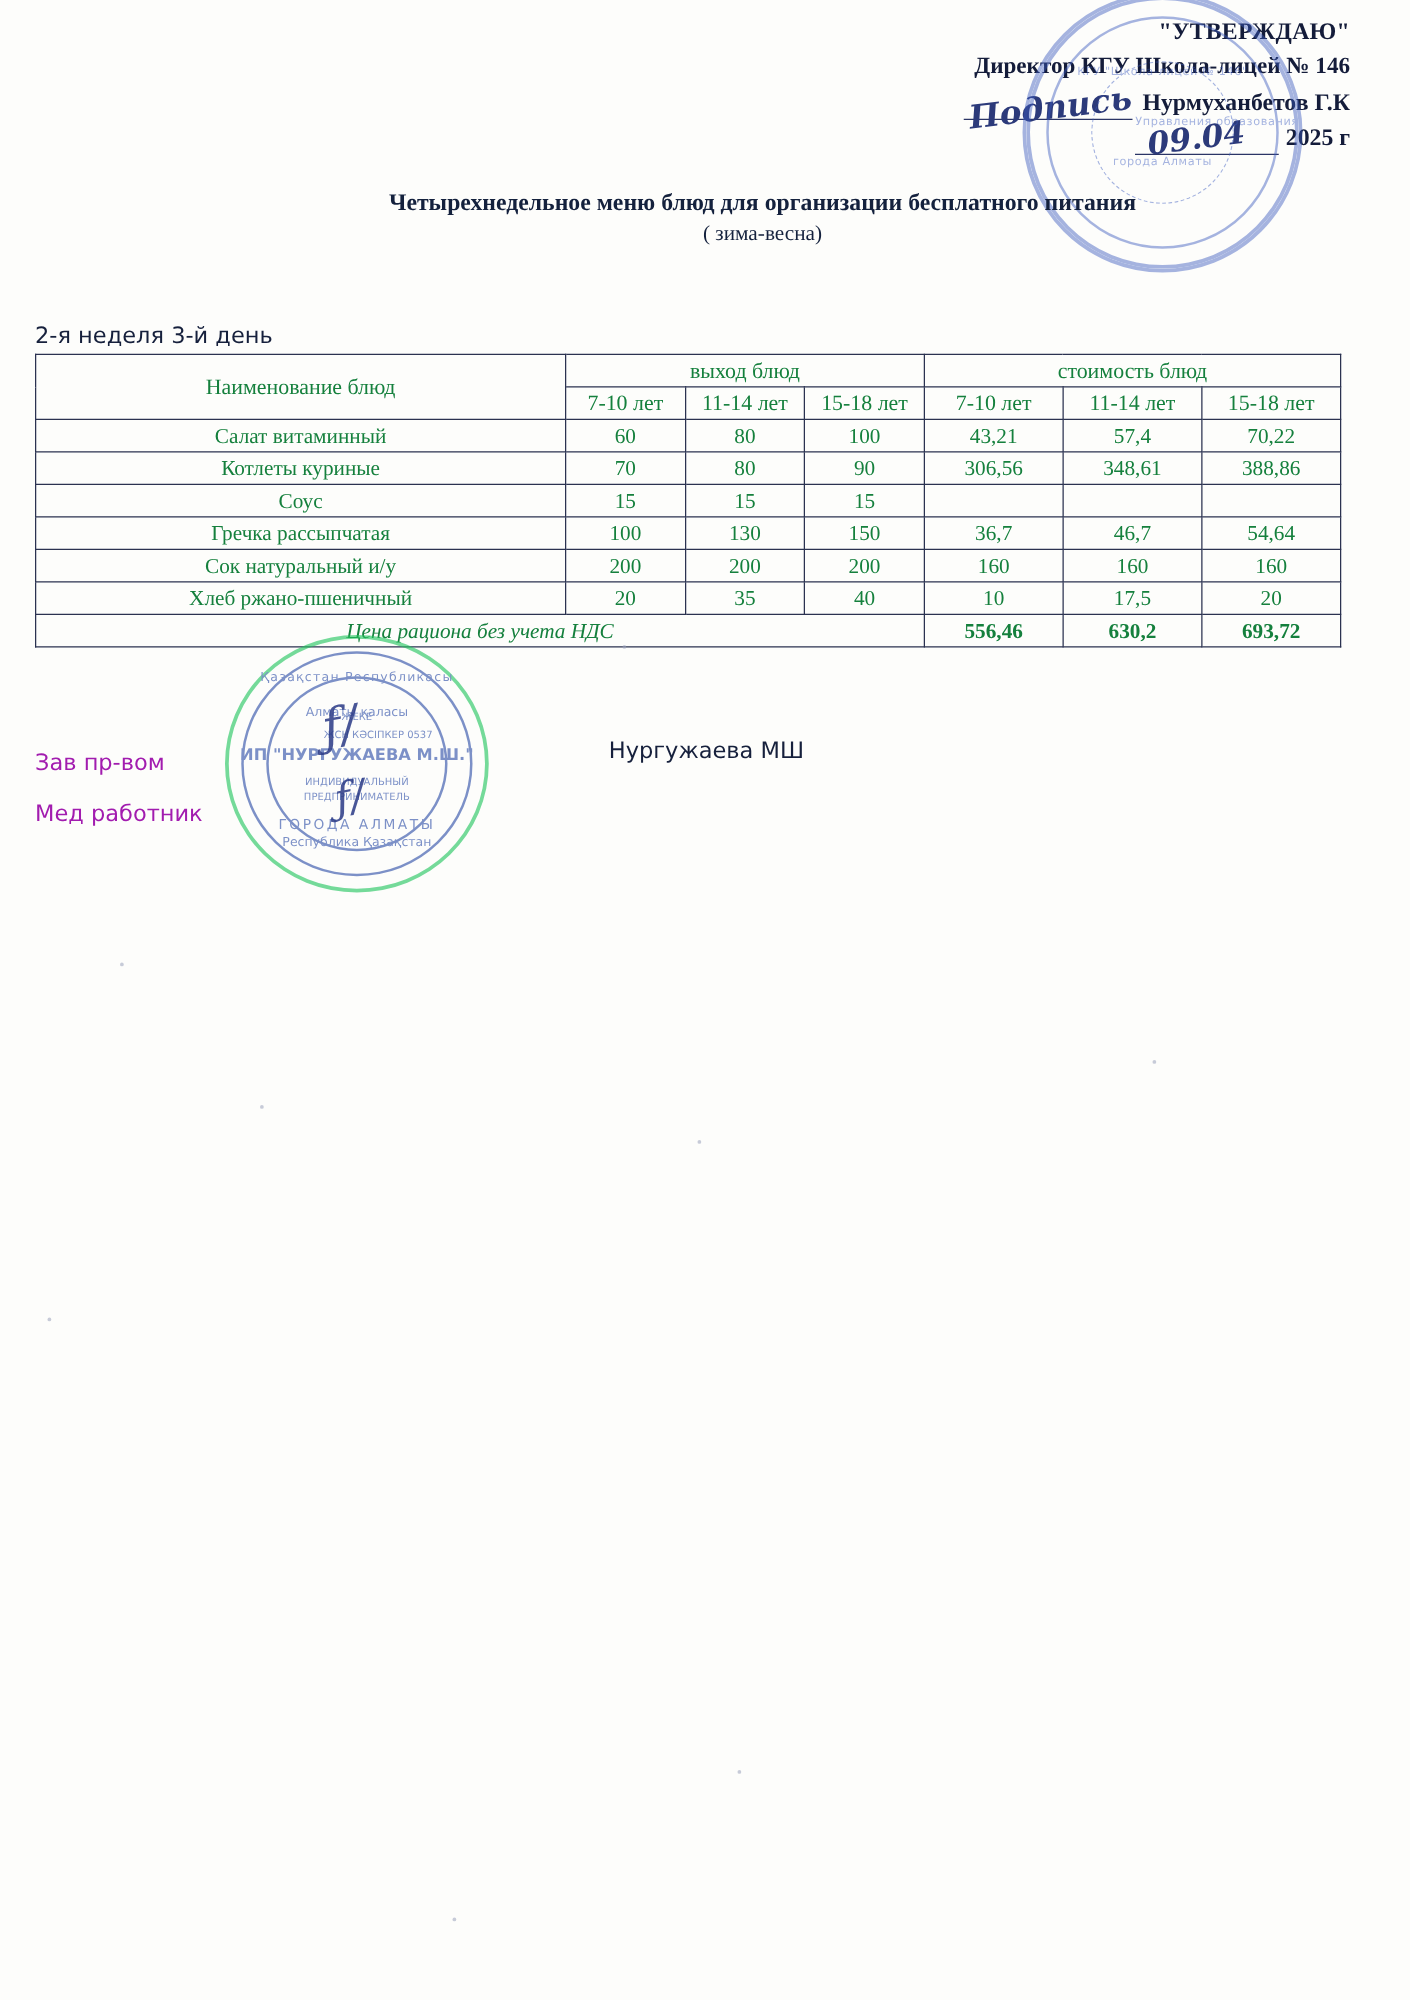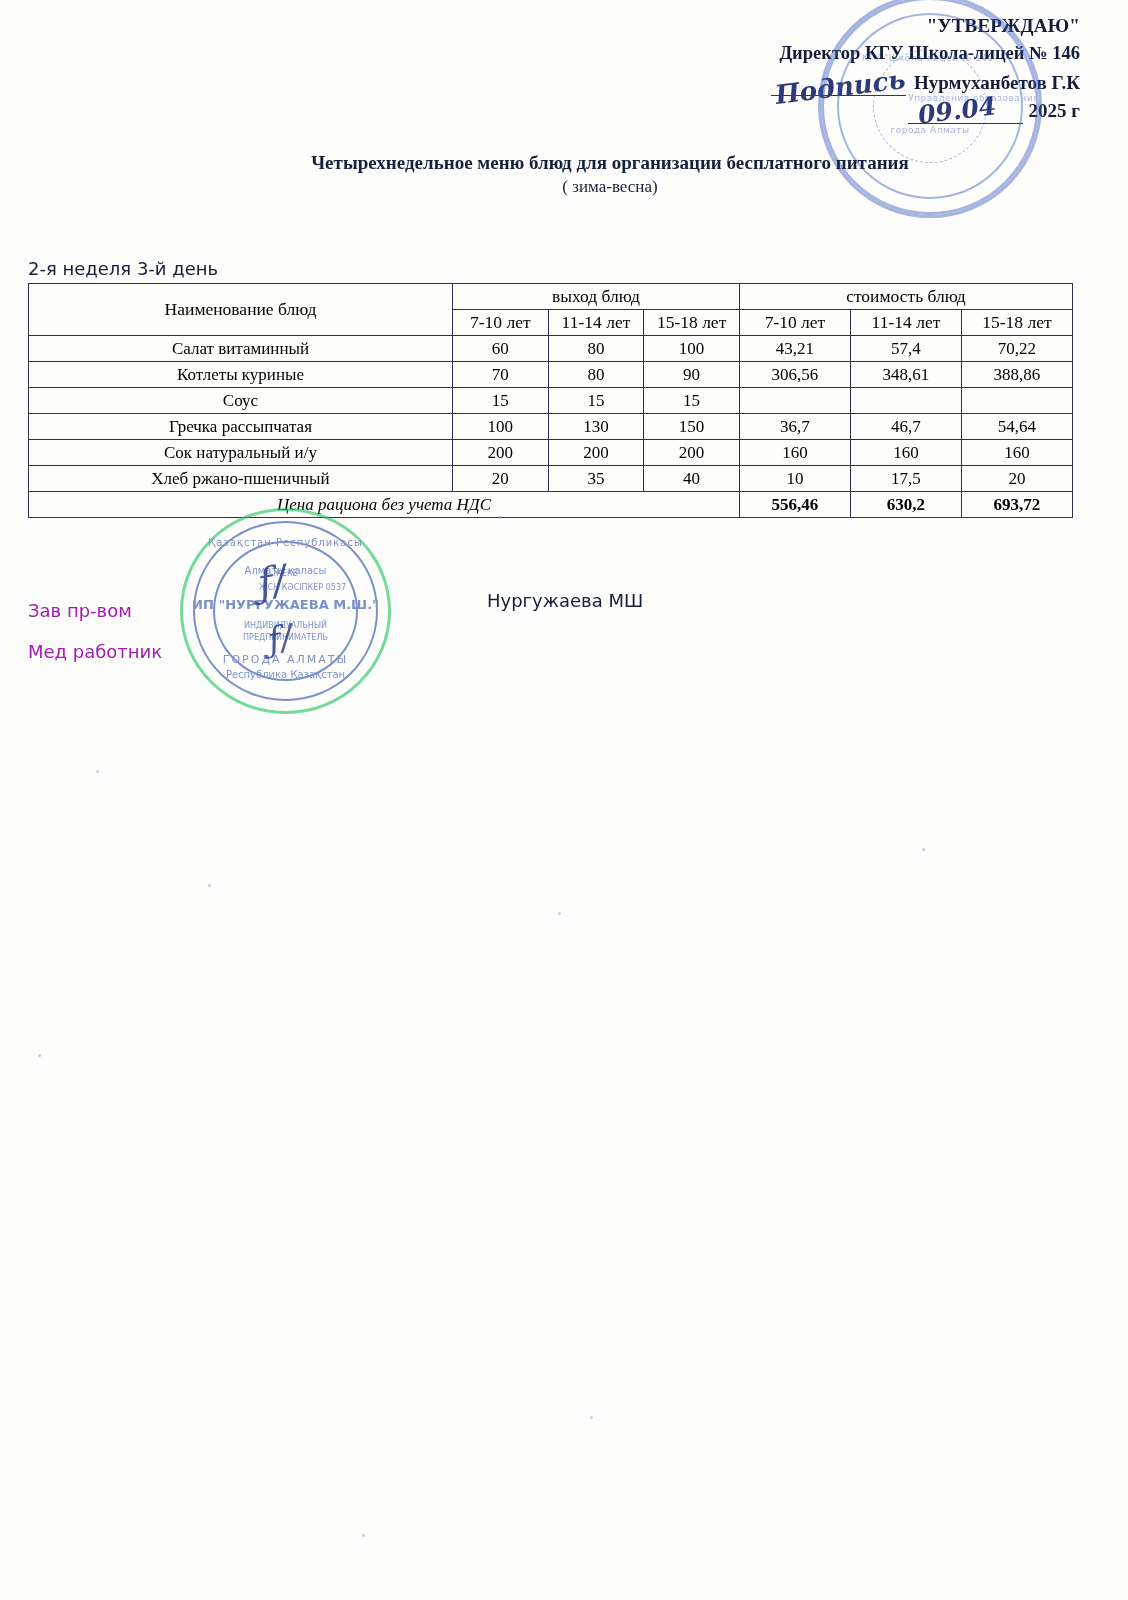--- a/index.html
+++ b/index.html
@@ -103,21 +103,21 @@
   }
 
   
   table.menu {
     position: absolute;
     top: 283px;
     left: 28px;
     width: 1045px;
     border-collapse: collapse;
     font-size: 17px;
-    color: #000000;
+    color: #15803d;
   }
   table.menu th, table.menu td {
     border: 1.3px solid #2b3250;
     padding: 1px 5px;
     height: 23px;
     text-align: center;
     font-weight: normal;
     line-height: 1.15;
   }
   table.menu th {

